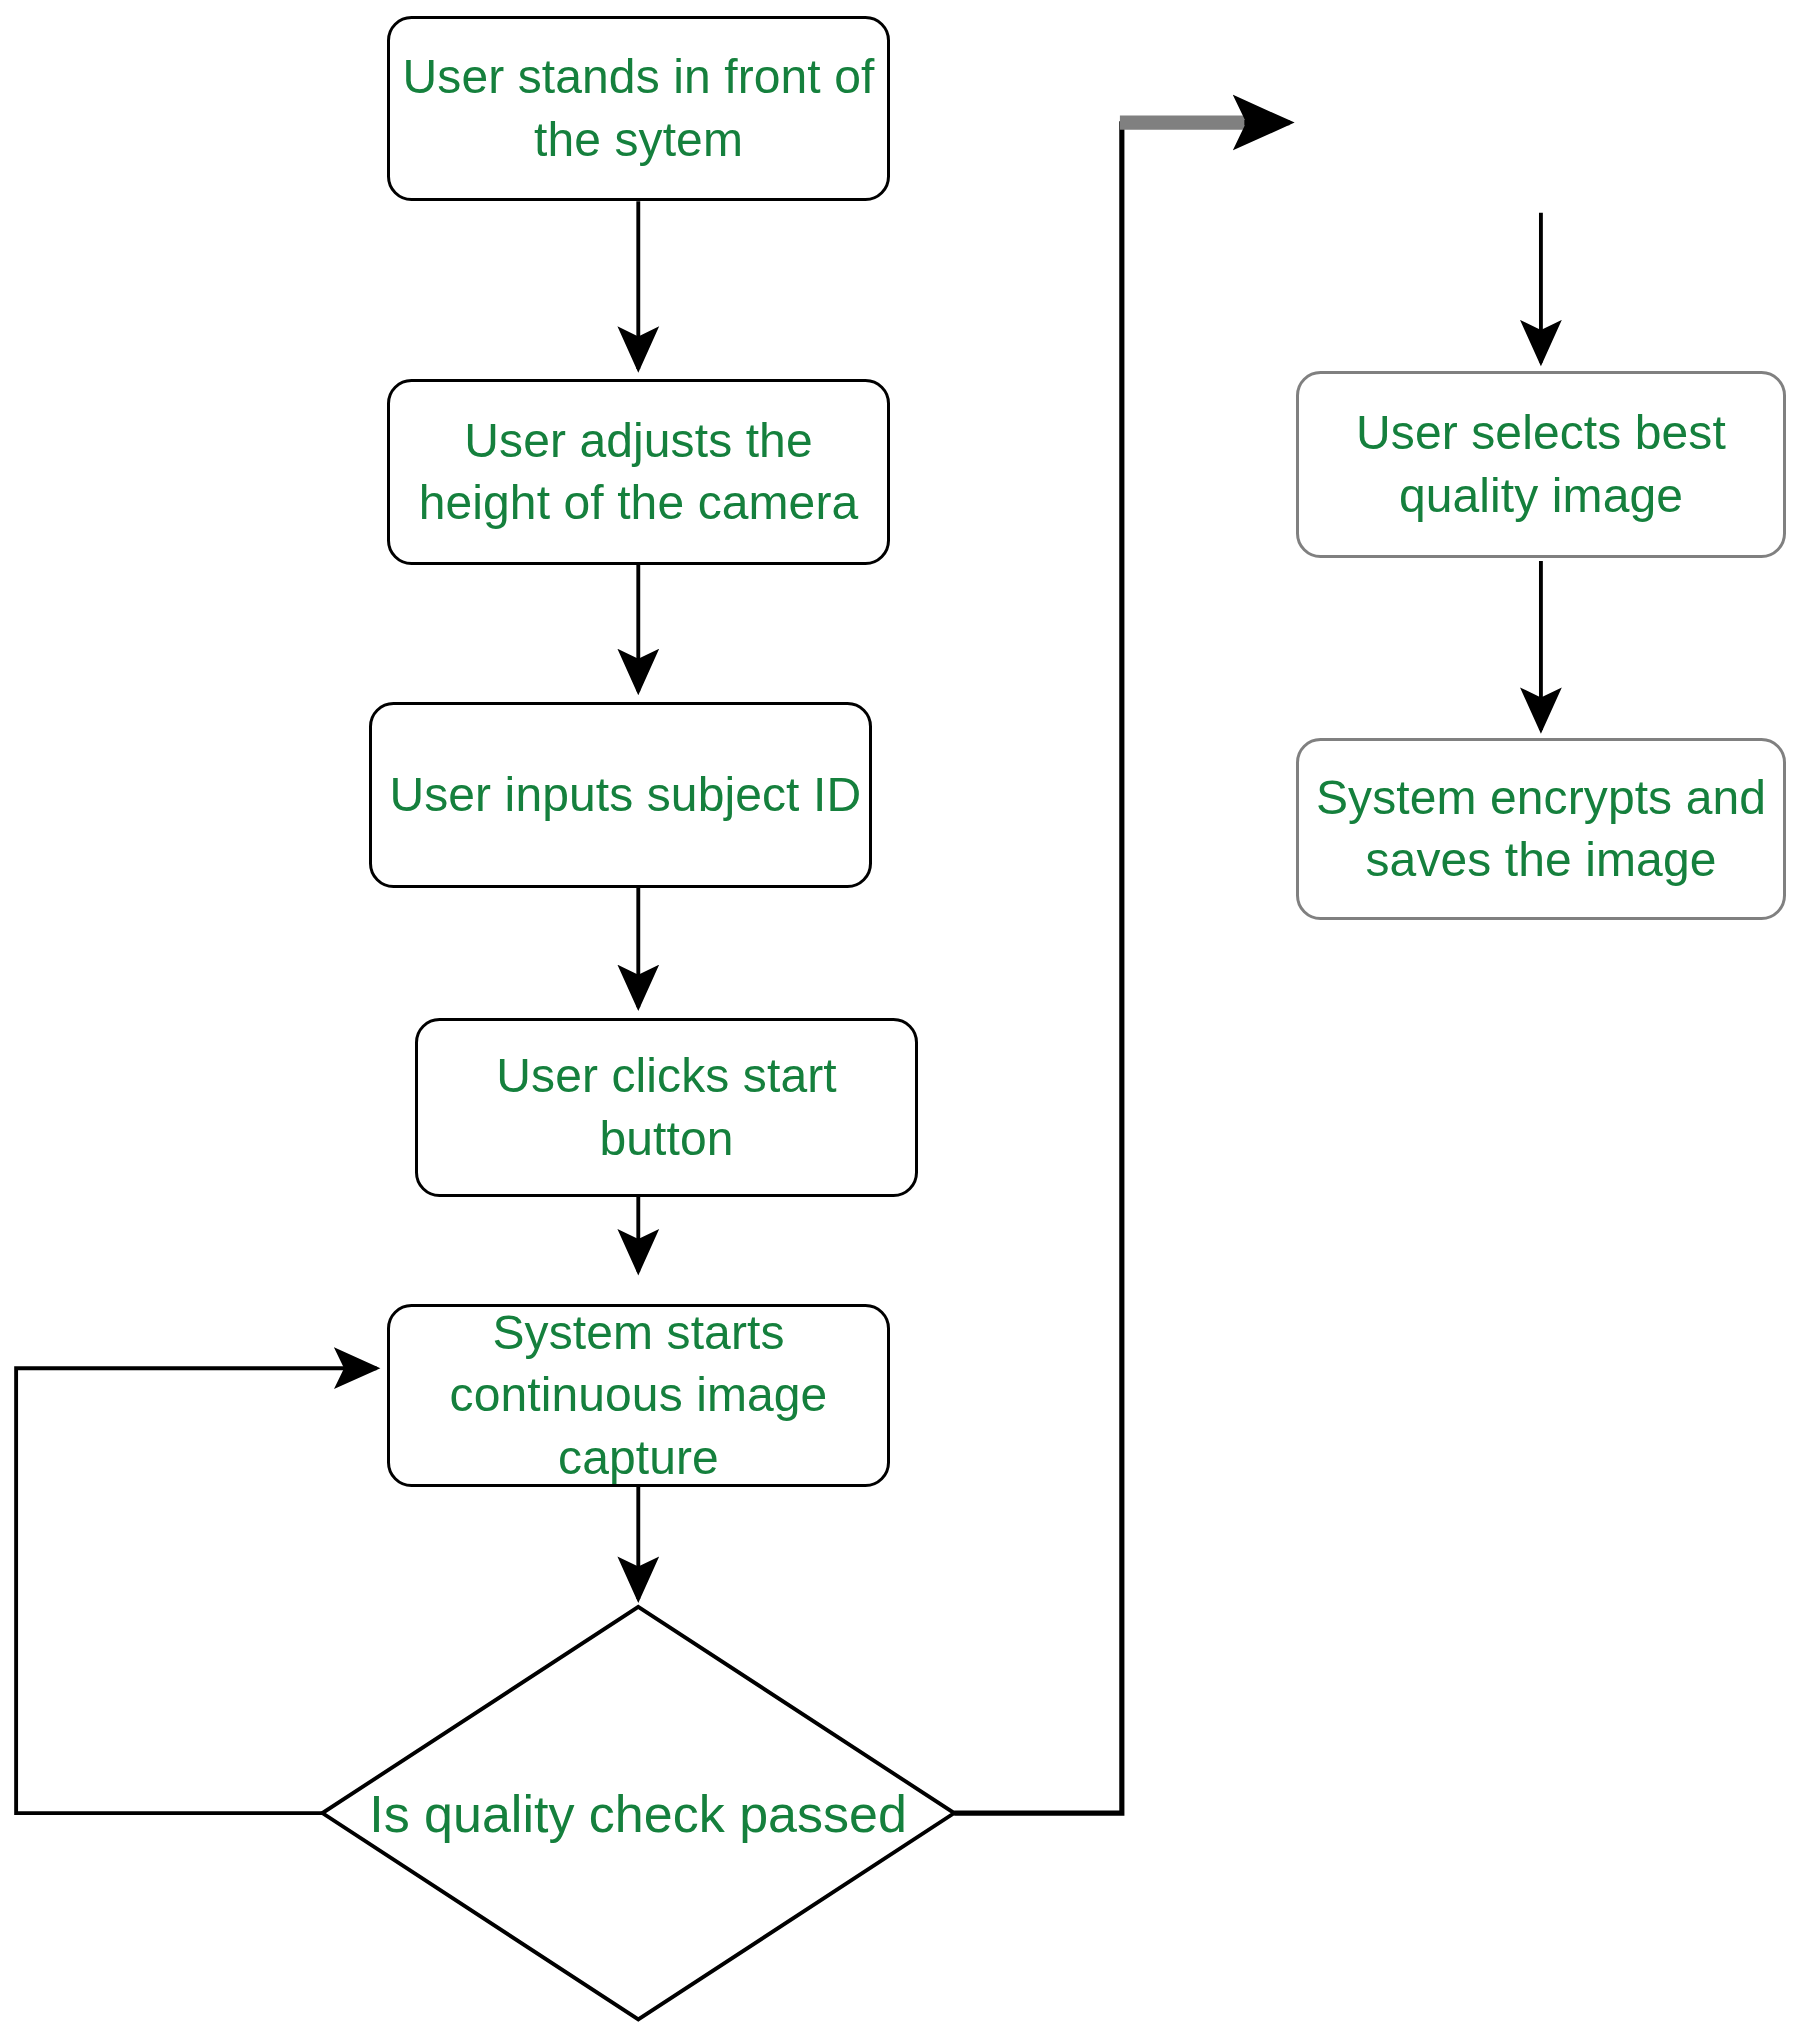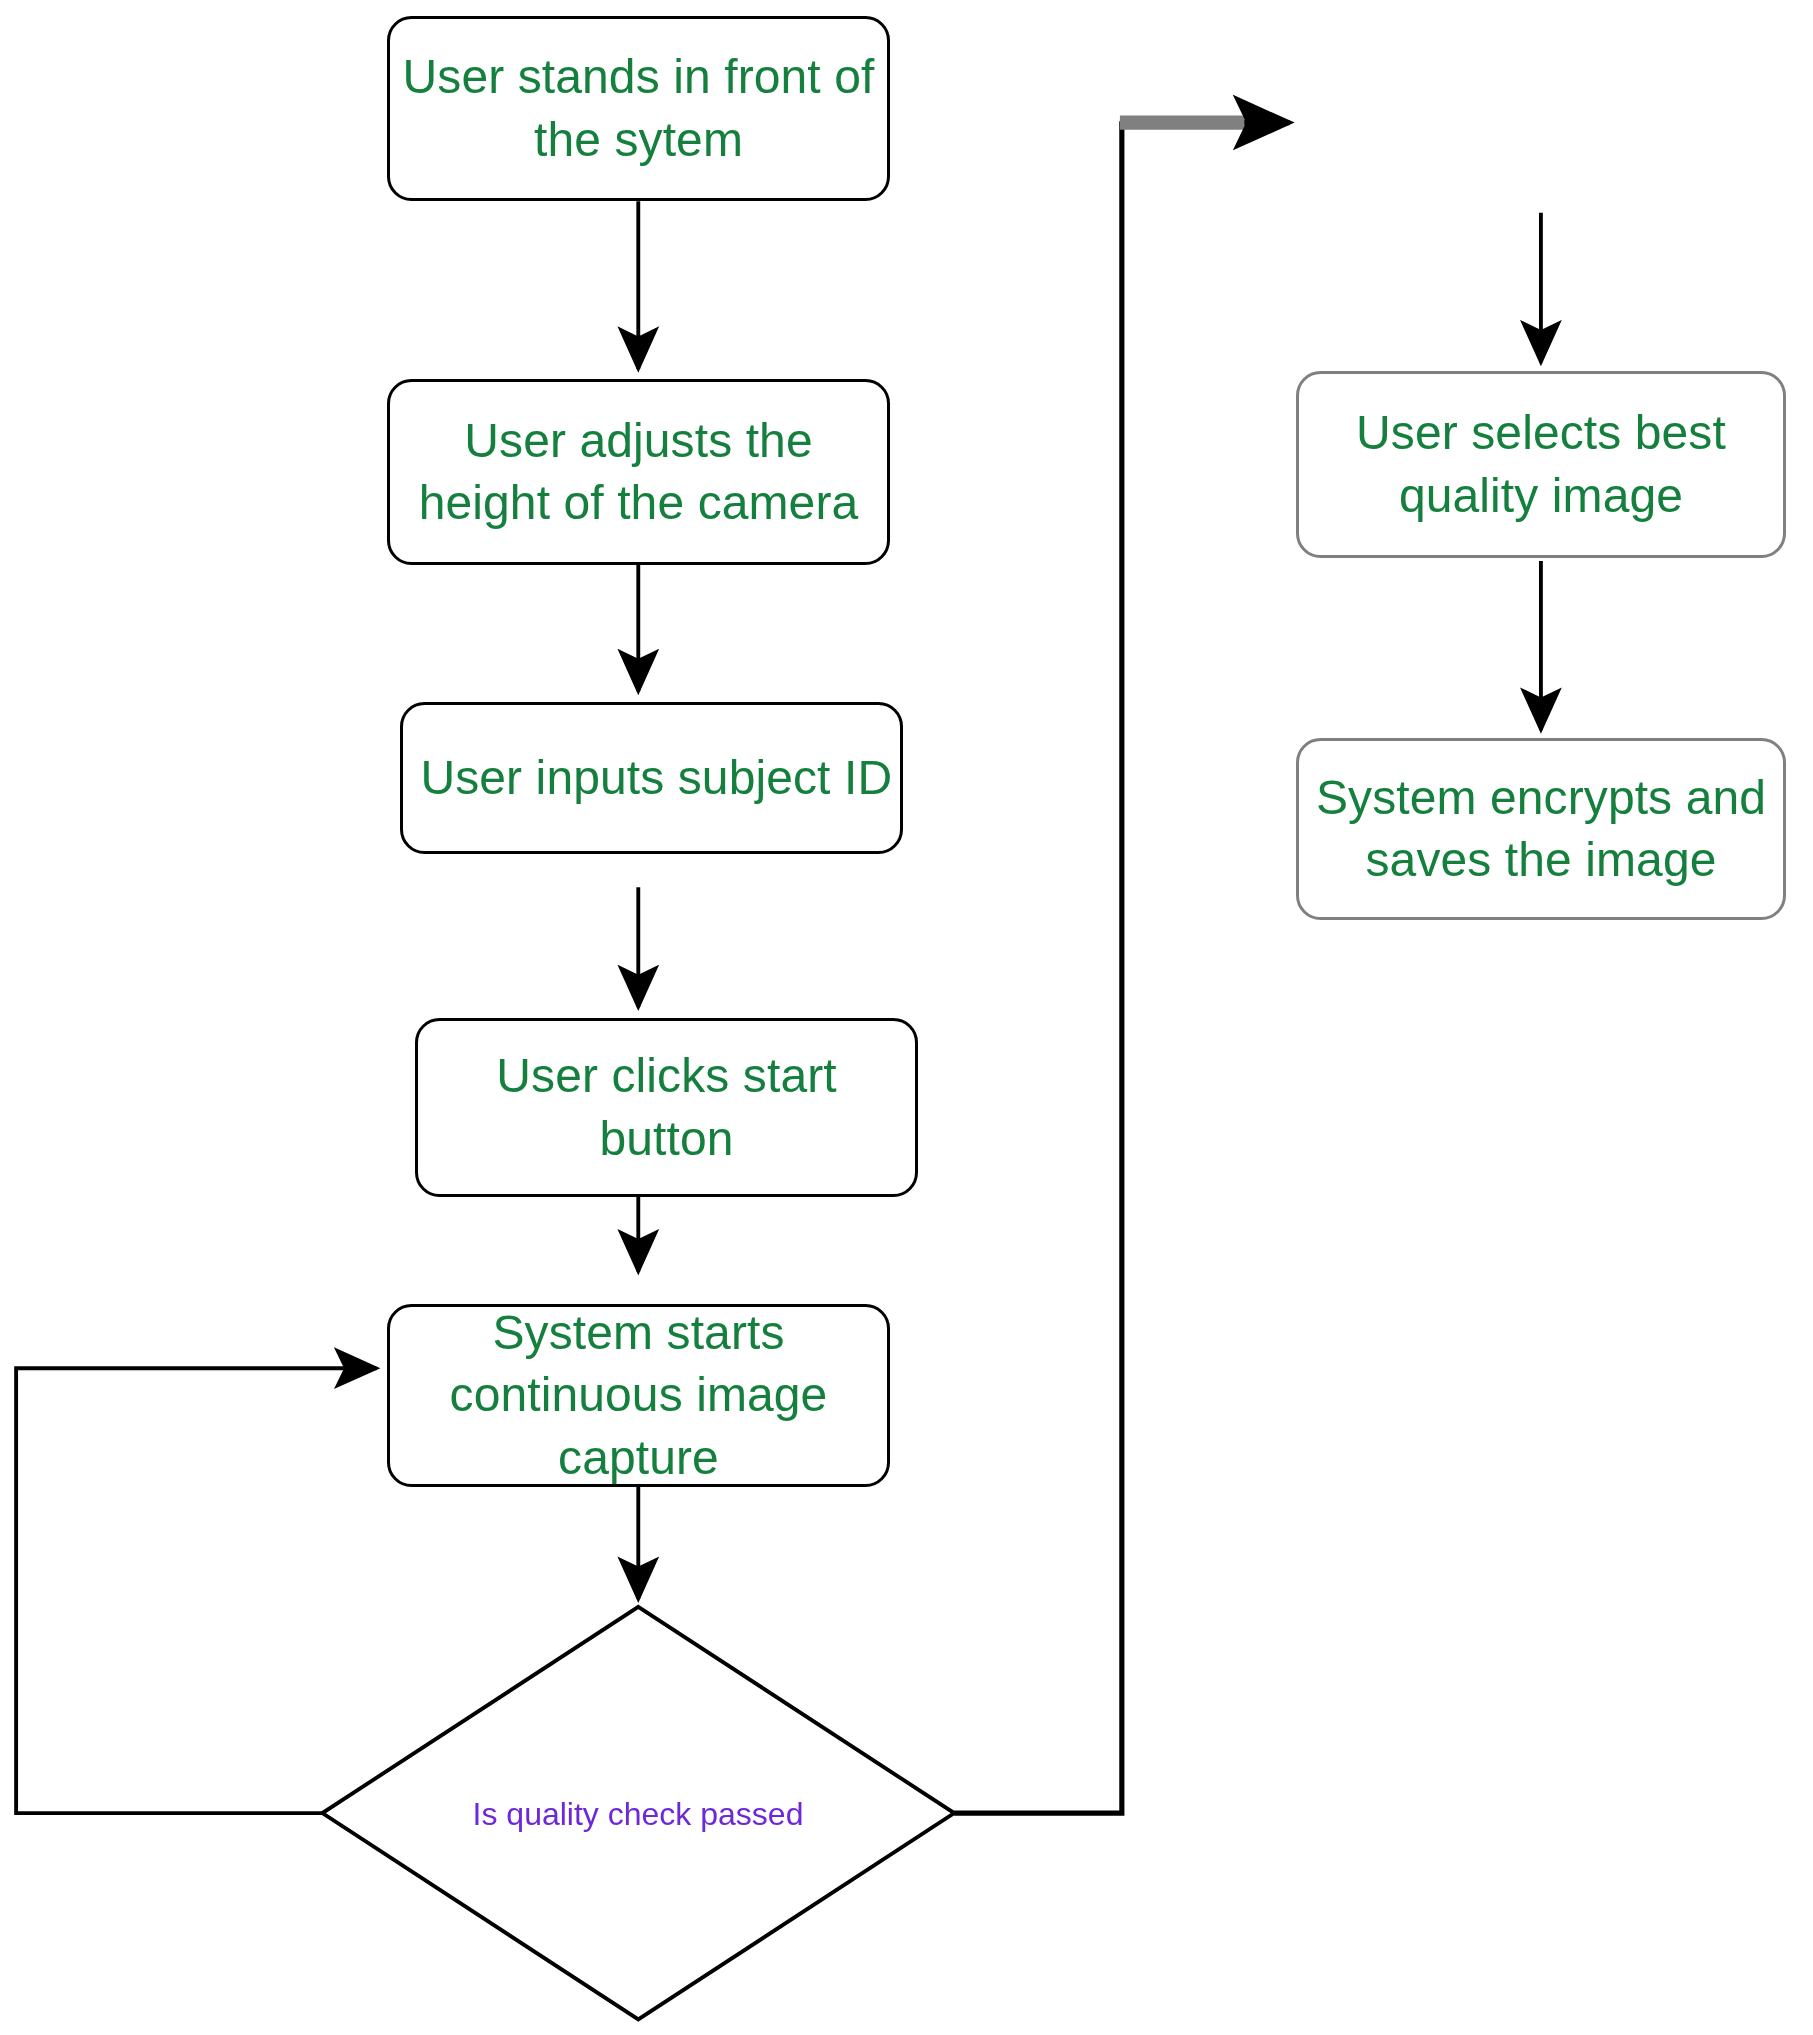--- a/index.html
+++ b/index.html
@@ -56,23 +56,23 @@
   .decision {
     position: absolute;
     z-index: 2;
   }
   .decision .dlabel {
     position: absolute;
     left: 50%;
     top: 50%;
     transform: translate(-50%, -50%);
     white-space: nowrap;
-    font-size: 32px;
+    font-size: 52px;
     line-height: 1.2;
-    color: #6d28d9;
+    color: #15803d;
     text-align: center;
     z-index: 3;
   }
 </style>
 </head>
 <body>
 
 <div id="canvas">
 
   <svg id="edges" viewBox="0 0 2812 3156">
@@ -111,21 +111,21 @@
   <div class="node black-stroke" style="left:387px; top:16px; width:503px; height:185px;">
     <span class="label">User stands in front of
 the sytem</span>
   </div>
 
   <div class="node black-stroke" style="left:387px; top:379px; width:503px; height:186px;">
     <span class="label">User adjusts the
 height of the camera</span>
   </div>
 
-  <div class="node black-stroke" style="left:400px; top:702px; width:503px; height:152px;padding-left:16px;">
+  <div class="node black-stroke" style="left:369px; top:702px; width:503px; height:186px;padding-left:16px;">
     <span class="label">User inputs subject ID</span>
   </div>
 
   <div class="node black-stroke" style="left:387px; top:1018px; width:503px; height:179px;margin-left:28px;">
     <span class="label">User clicks start
 button</span>
   </div>
 
   <div class="node black-stroke" style="left:387px; top:1304px; width:503px; height:183px;">
     <span class="label">System starts

